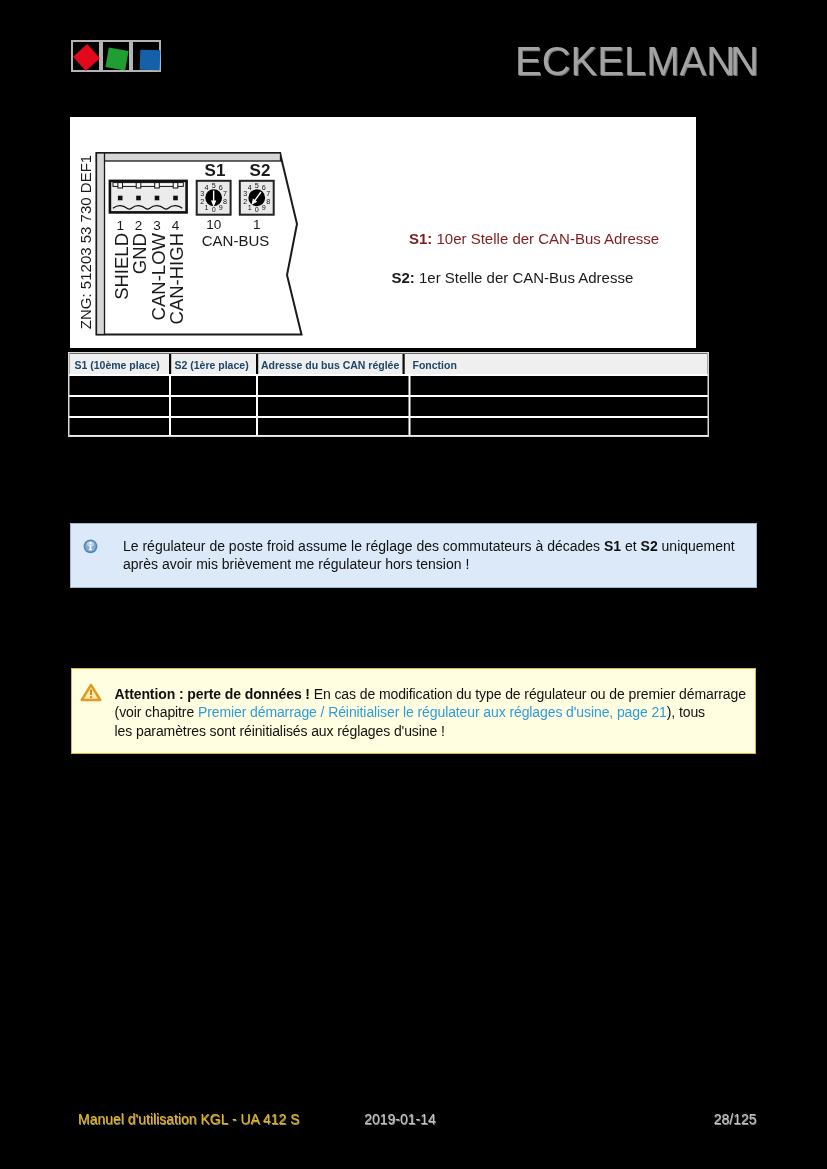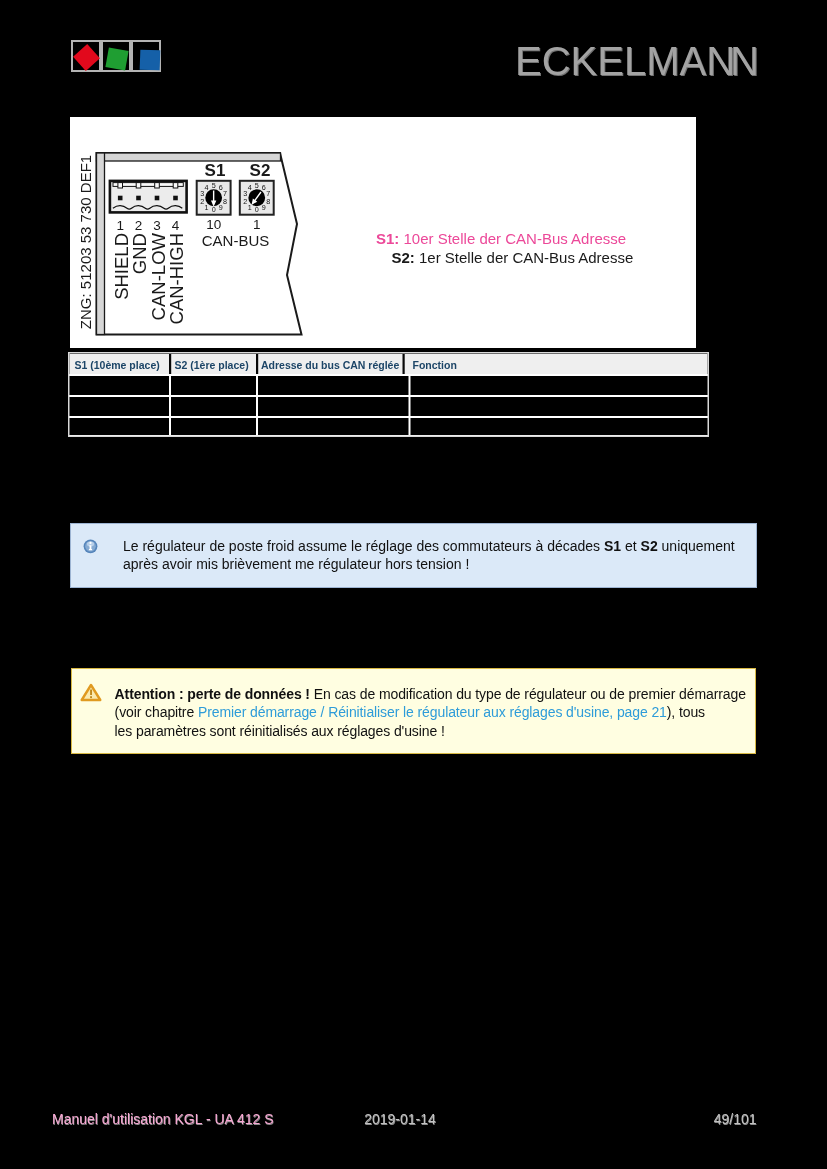--- a/index.html
+++ b/index.html
@@ -107,23 +107,23 @@
     </g>
 
     <text x="143.65" y="111.5" font-size="13.5" fill="#1a1a1a" text-anchor="middle">10</text>
 
     <text x="186.75" y="111.5" font-size="13.5" fill="#1a1a1a" text-anchor="middle">1</text>
 
     <text x="165.5" y="128.5" font-size="15" fill="#1a1a1a" text-anchor="middle">CAN-BUS</text>
   </svg>
 
 
-  <div class="abs" style="left:306px;top:113.4px;font-size:15px;line-height:17.6px;color:#ec4899"><b>S1:</b> 10er Stelle der CAN-Bus Adresse</div>
+  <div class="abs" style="left:339px;top:113.4px;font-size:15px;line-height:17.6px;color:#7f1d1d"><b>S1:</b> 10er Stelle der CAN-Bus Adresse</div>
 
-  <div class="abs" style="left:321.5px;top:132px;font-size:15px;line-height:17.6px;color:#1a1a1a"><b>S2:</b> 1er Stelle der CAN-Bus Adresse</div>
+  <div class="abs" style="left:321.5px;top:152px;font-size:15px;line-height:17.6px;color:#1a1a1a"><b>S2:</b> 1er Stelle der CAN-Bus Adresse</div>
 </div>
 
 <svg class="abs" style="left:68px;top:351.5px" width="641" height="85" viewBox="0 0 641 85">
 
   <rect x="0" y="0" width="641" height="85" fill="#000"></rect>
 
   <rect x="1.5" y="2" width="638" height="20" fill="#efefef"></rect>
 
   <rect x="101" y="2" width="2.2" height="20" fill="#080808"></rect>
 
@@ -171,17 +171,17 @@
 <div class="abs" style="left:71px;top:668px;width:683px;height:84px;background:#fffee1;border:1px solid #d9b944"></div>
 
 <svg class="abs" style="left:80px;top:683px" width="22" height="19" viewBox="0 0 22 19">
   <path d="M11 2 L20.3 17 H1.7 Z" fill="#faeaaf" stroke="#e09a20" stroke-width="2.4" stroke-linejoin="round"></path>
   <rect x="10.1" y="6.5" width="1.9" height="5.5" fill="#c08a1e"></rect>
   <rect x="10.1" y="13.2" width="1.9" height="1.9" fill="#c08a1e"></rect>
 </svg>
 
 <div class="abs" style="left:114.6px;top:684.7px;width:660px;font-size:14px;line-height:18.5px;color:#111;letter-spacing:-0.1px"><b>Attention : perte de données !</b> En cas de modification du type de régulateur ou de premier démarrage<br>(voir chapitre <span style="color:#2e9cd9">Premier démarrage / Réinitialiser le régulateur aux réglages d'usine, page 21</span>), tous<br>les paramètres sont réinitialisés aux réglages d'usine !</div>
 
-<div class="abs" style="left:52px;top:1110.9px;font-size:14px;line-height:17.6px;color:#f9a8d4;text-shadow:0.6px 0.6px 0 rgba(255,255,255,0.55)">Manuel d'utilisation KGL - UA 412 S</div>
+<div class="abs" style="left:78px;top:1110.9px;font-size:14px;line-height:17.6px;color:#eab308;text-shadow:0.6px 0.6px 0 rgba(255,255,255,0.55)">Manuel d'utilisation KGL - UA 412 S</div>
 
 <div class="abs" style="left:0;top:1110.9px;width:800px;text-align:center;font-size:14px;line-height:17.6px;color:#c2c2c2;text-shadow:0.6px 0.6px 0 rgba(255,255,255,0.55)">2019-01-14</div>
 
-<div class="abs" style="right:70.5px;top:1110.9px;font-size:14px;line-height:17.6px;color:#c2c2c2;text-shadow:0.6px 0.6px 0 rgba(255,255,255,0.55)">49/101</div>
+<div class="abs" style="right:70.5px;top:1110.9px;font-size:14px;line-height:17.6px;color:#c2c2c2;text-shadow:0.6px 0.6px 0 rgba(255,255,255,0.55)">28/125</div>
 
 </body></html>

